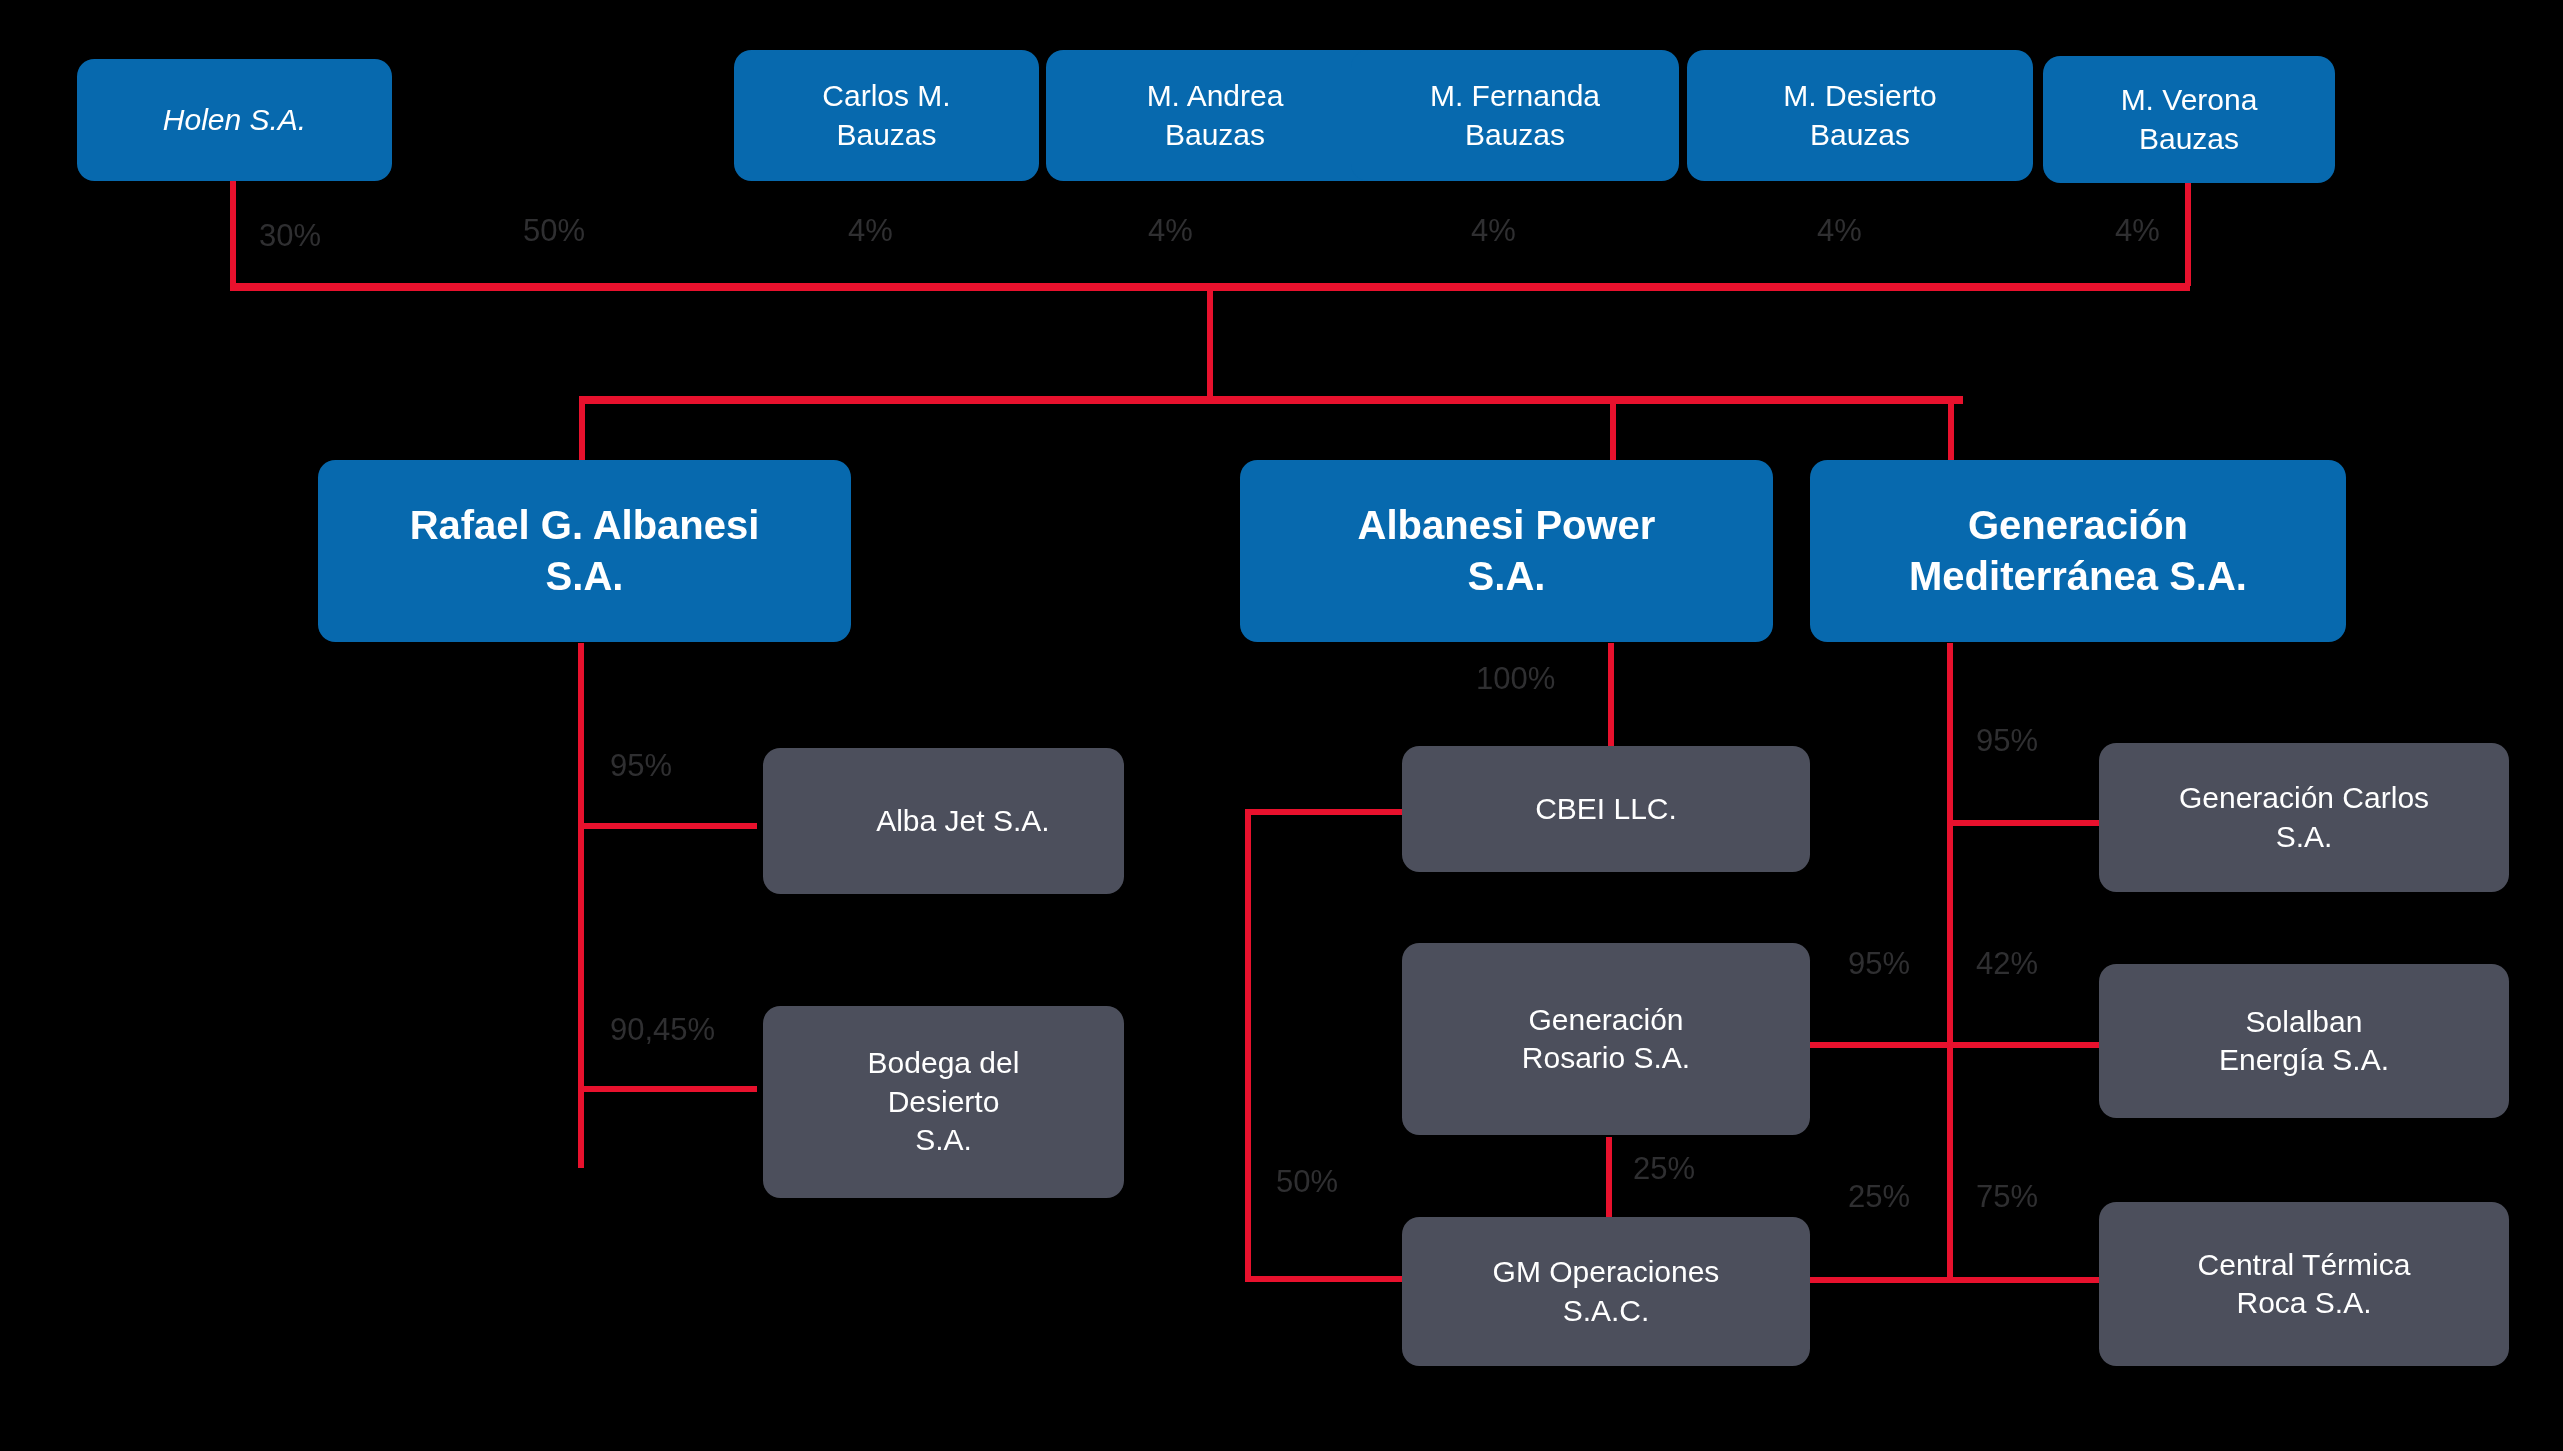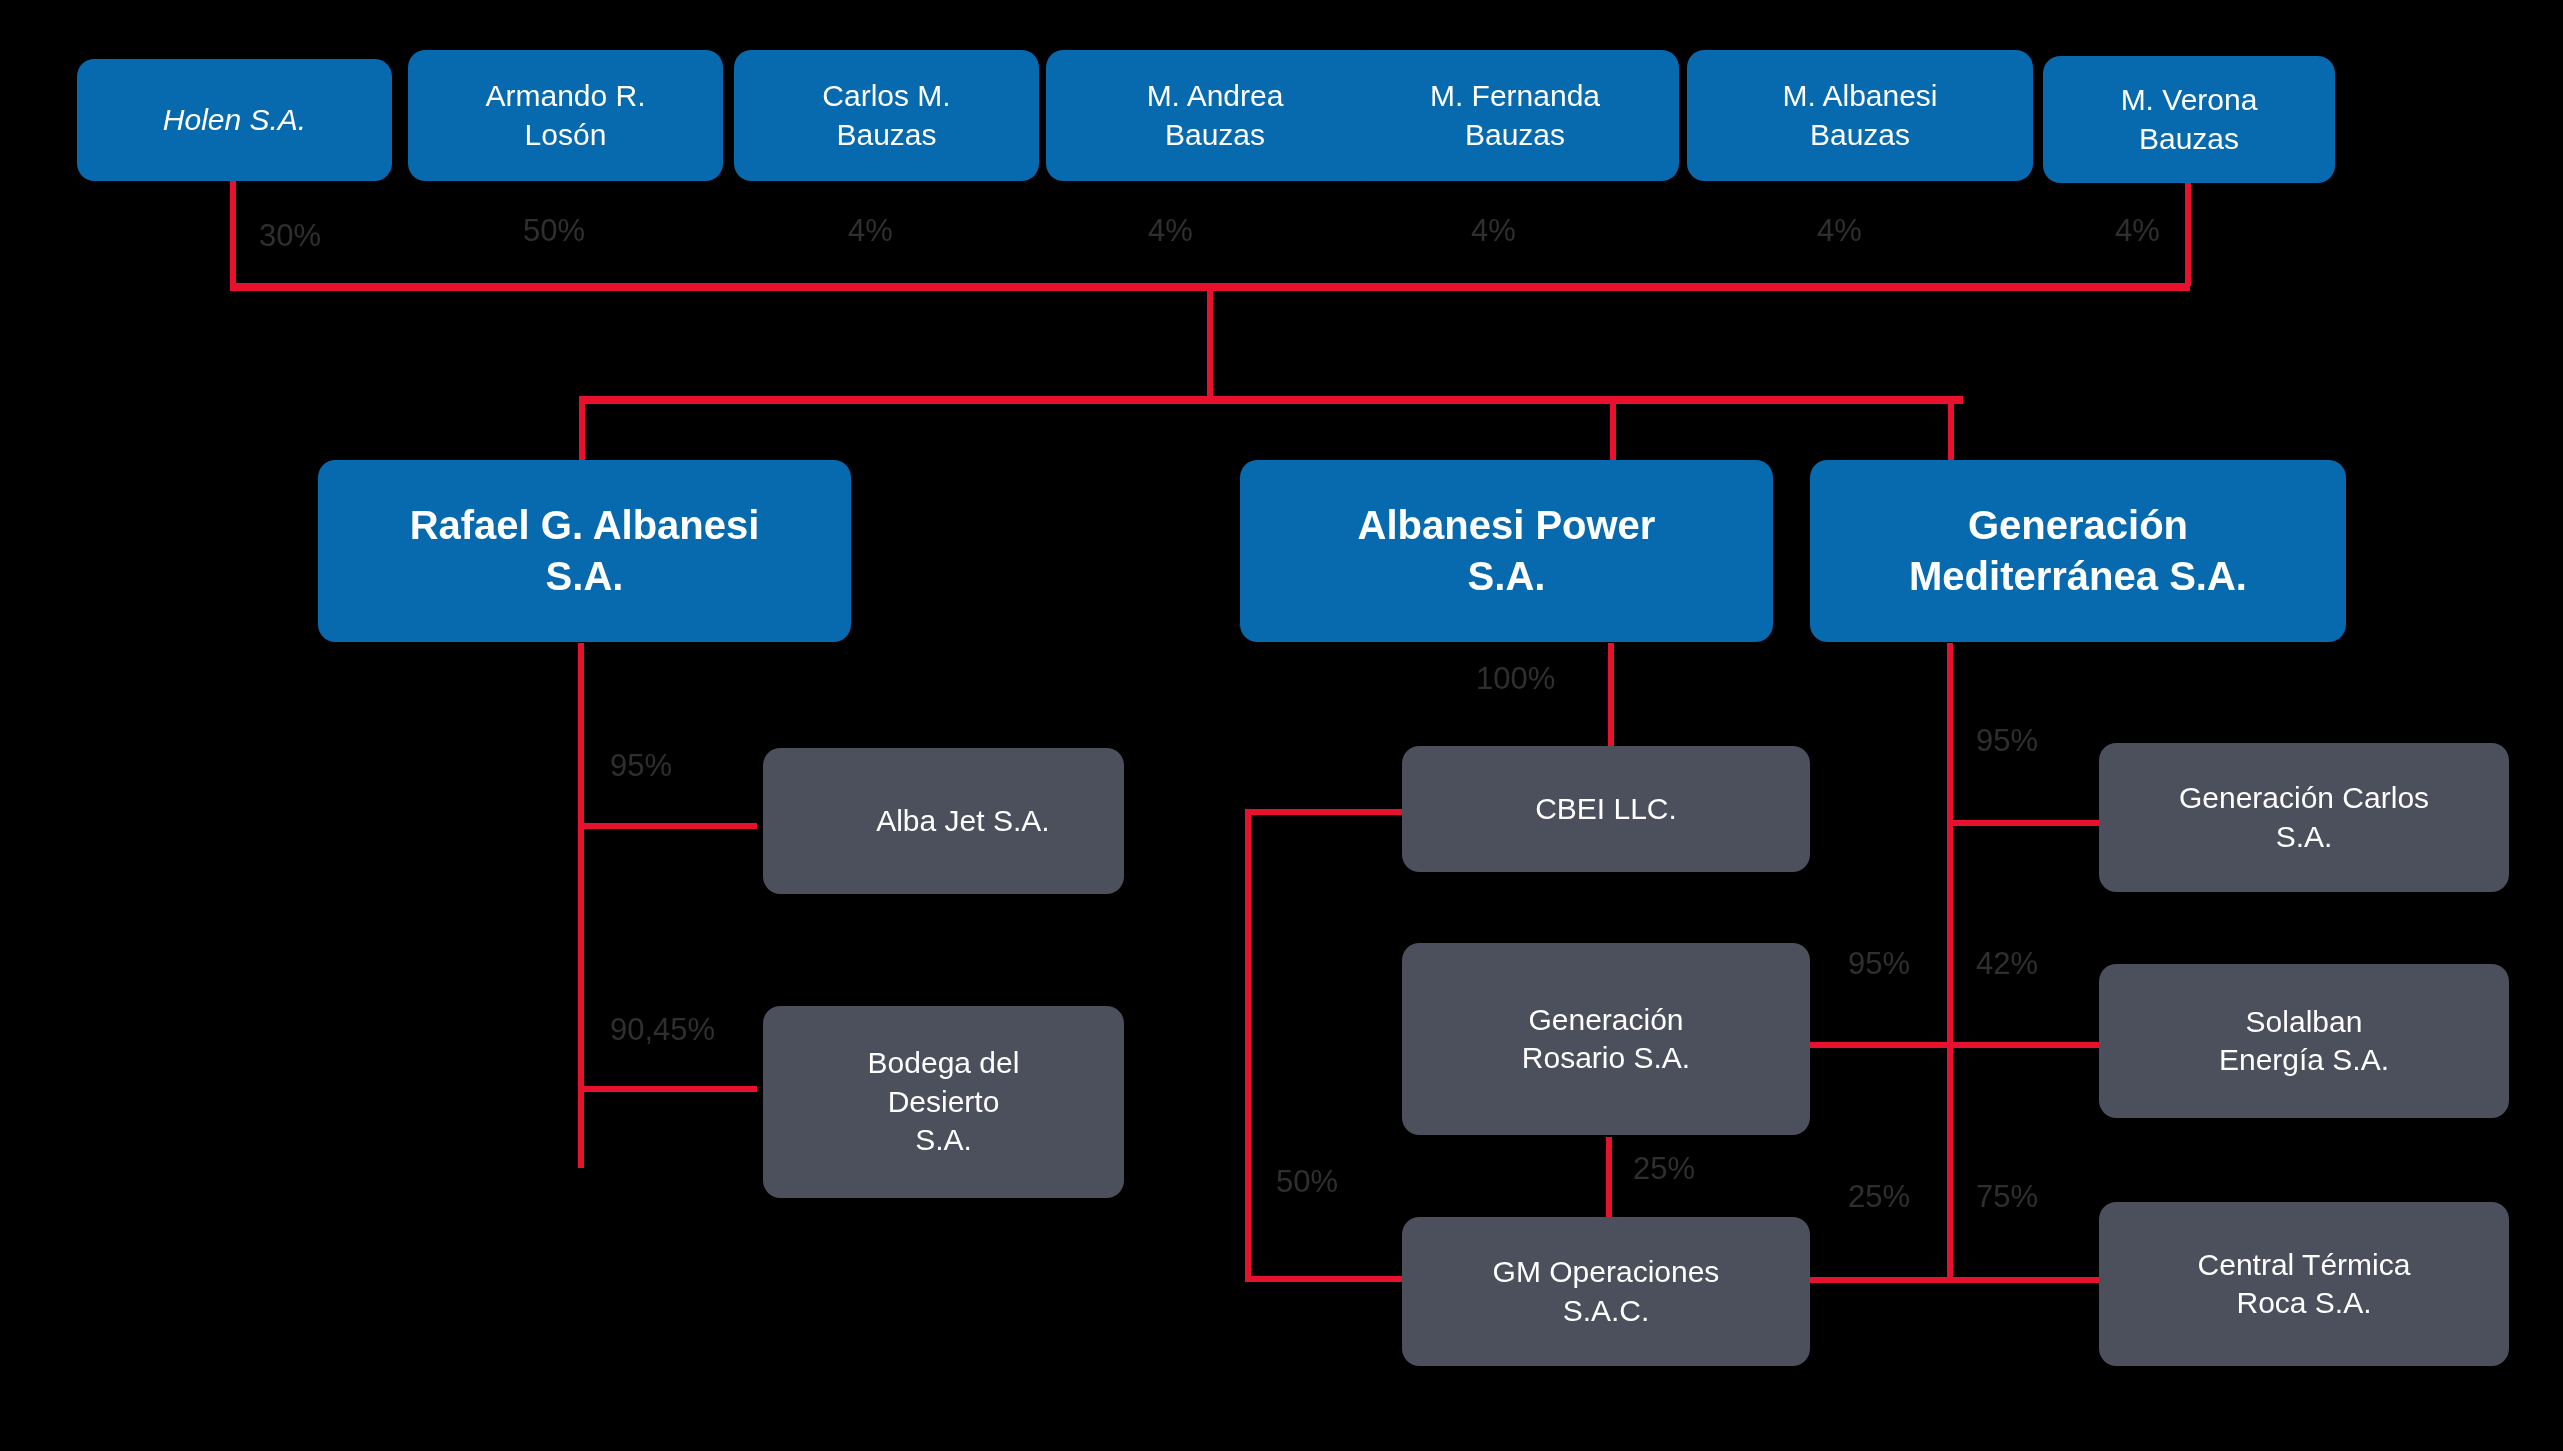--- a/index.html
+++ b/index.html
@@ -96,47 +96,41 @@
   <div class="pct" style="left:1848px;top:1179px;">25%</div>
   <div class="pct" style="left:1976px;top:723px;">95%</div>
   <div class="pct" style="left:1976px;top:946px;">42%</div>
   <div class="pct" style="left:1976px;top:1179px;">75%</div>
 
   <div class="node blue owner" style="left:77px; top:59px; width:315px; height:122px;font-style:italic;">
     <span>
       <span>Holen S.A.</span>
     </span>
   </div>
-  <div class="node blue owner" style="left:408px; top:50px; width:315px; height:131px;">
-    <span>
-      <span>Armando R.</span><br>
-      <span>Losón</span>
-    </span>
-  </div>
   <div class="node blue owner" style="left:734px;top:50px; width:305px; height:131px;">
     <span>
       <span>Carlos M.</span><br>
       <span>Bauzas</span>
     </span>
   </div>
   <div class="node blue owner" style="left:1046px;top:50px; width:338px; height:131px;">
     <span>
       <span>M. Andrea</span><br>
       <span>Bauzas</span>
     </span>
   </div>
   <div class="node blue owner" style="left:1351px;top:50px; width:328px; height:131px;">
     <span>
       <span>M. Fernanda</span><br>
       <span>Bauzas</span>
     </span>
   </div>
   <div class="node blue owner" style="left:1687px;top:50px; width:346px; height:131px;">
     <span>
-      <span>M. Albanesi</span><br>
+      <span>M. Desierto</span><br>
       <span>Bauzas</span>
     </span>
   </div>
   <div class="node blue owner" style="left:2043px;top:56px; width:292px; height:127px;">
     <span>
       <span>M. Verona</span><br>
       <span>Bauzas</span>
     </span>
   </div>
 

